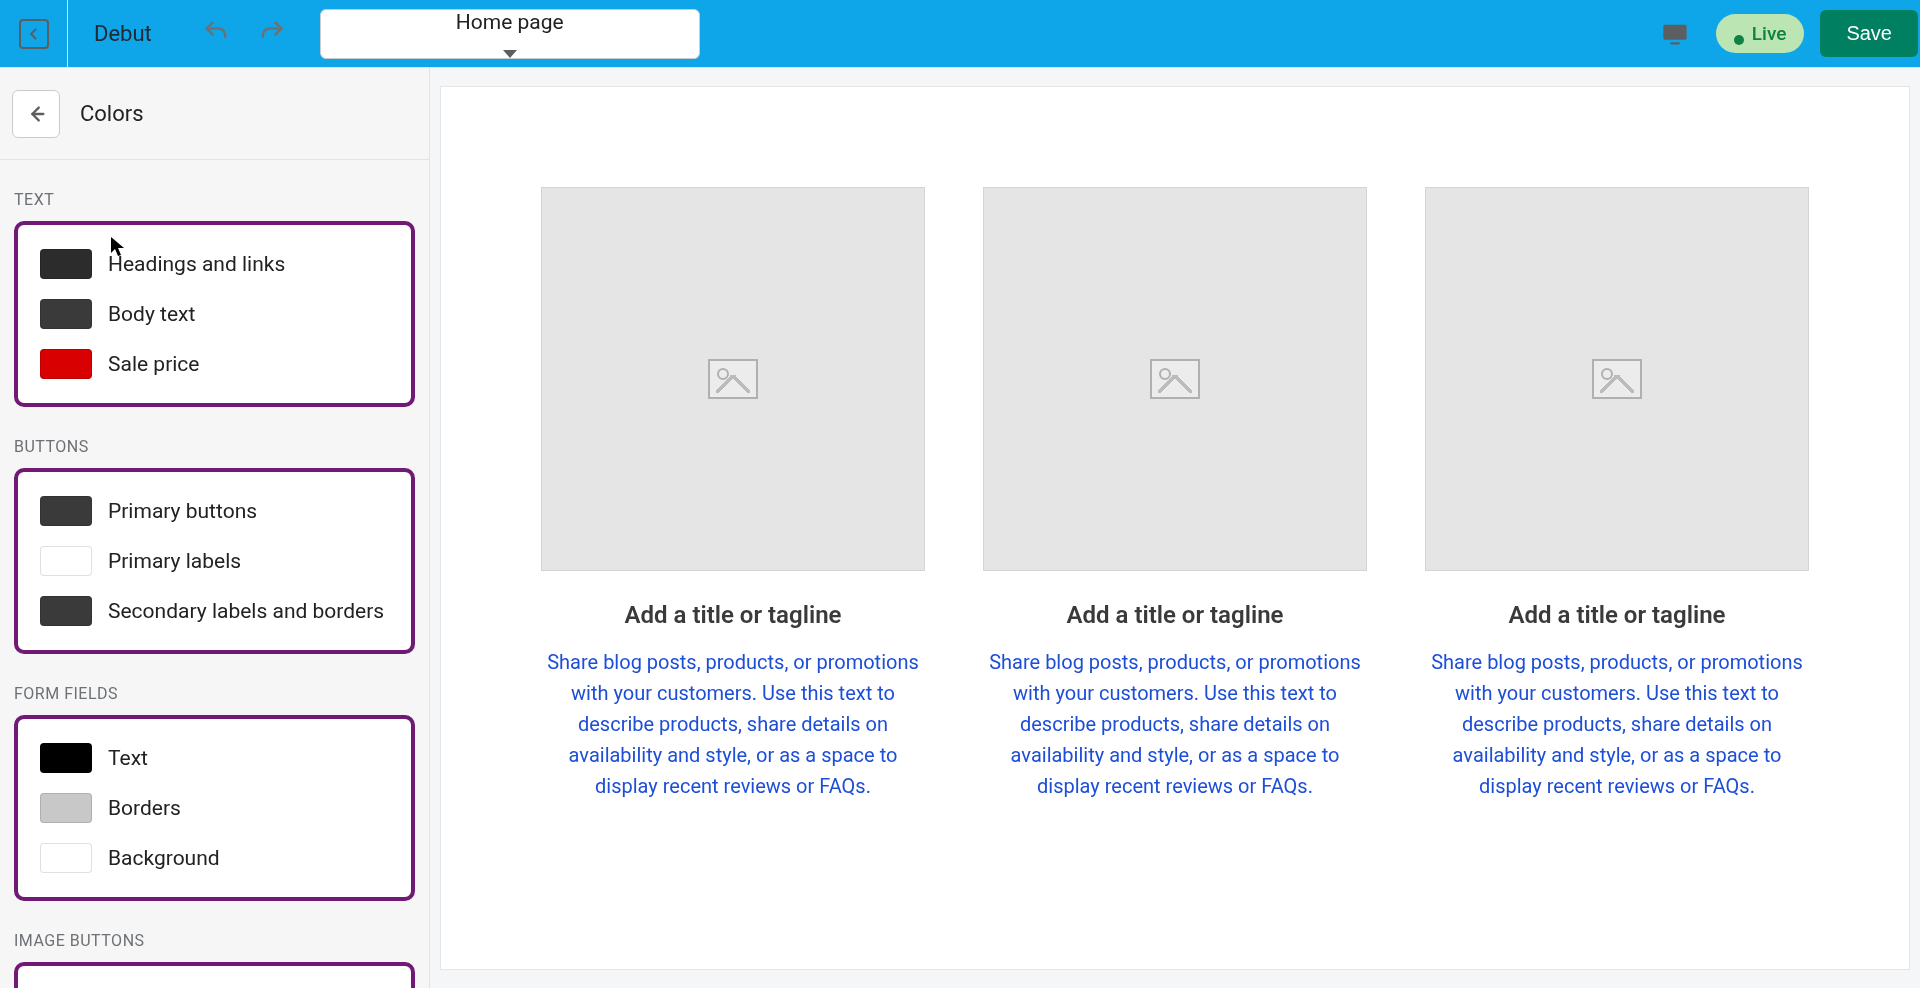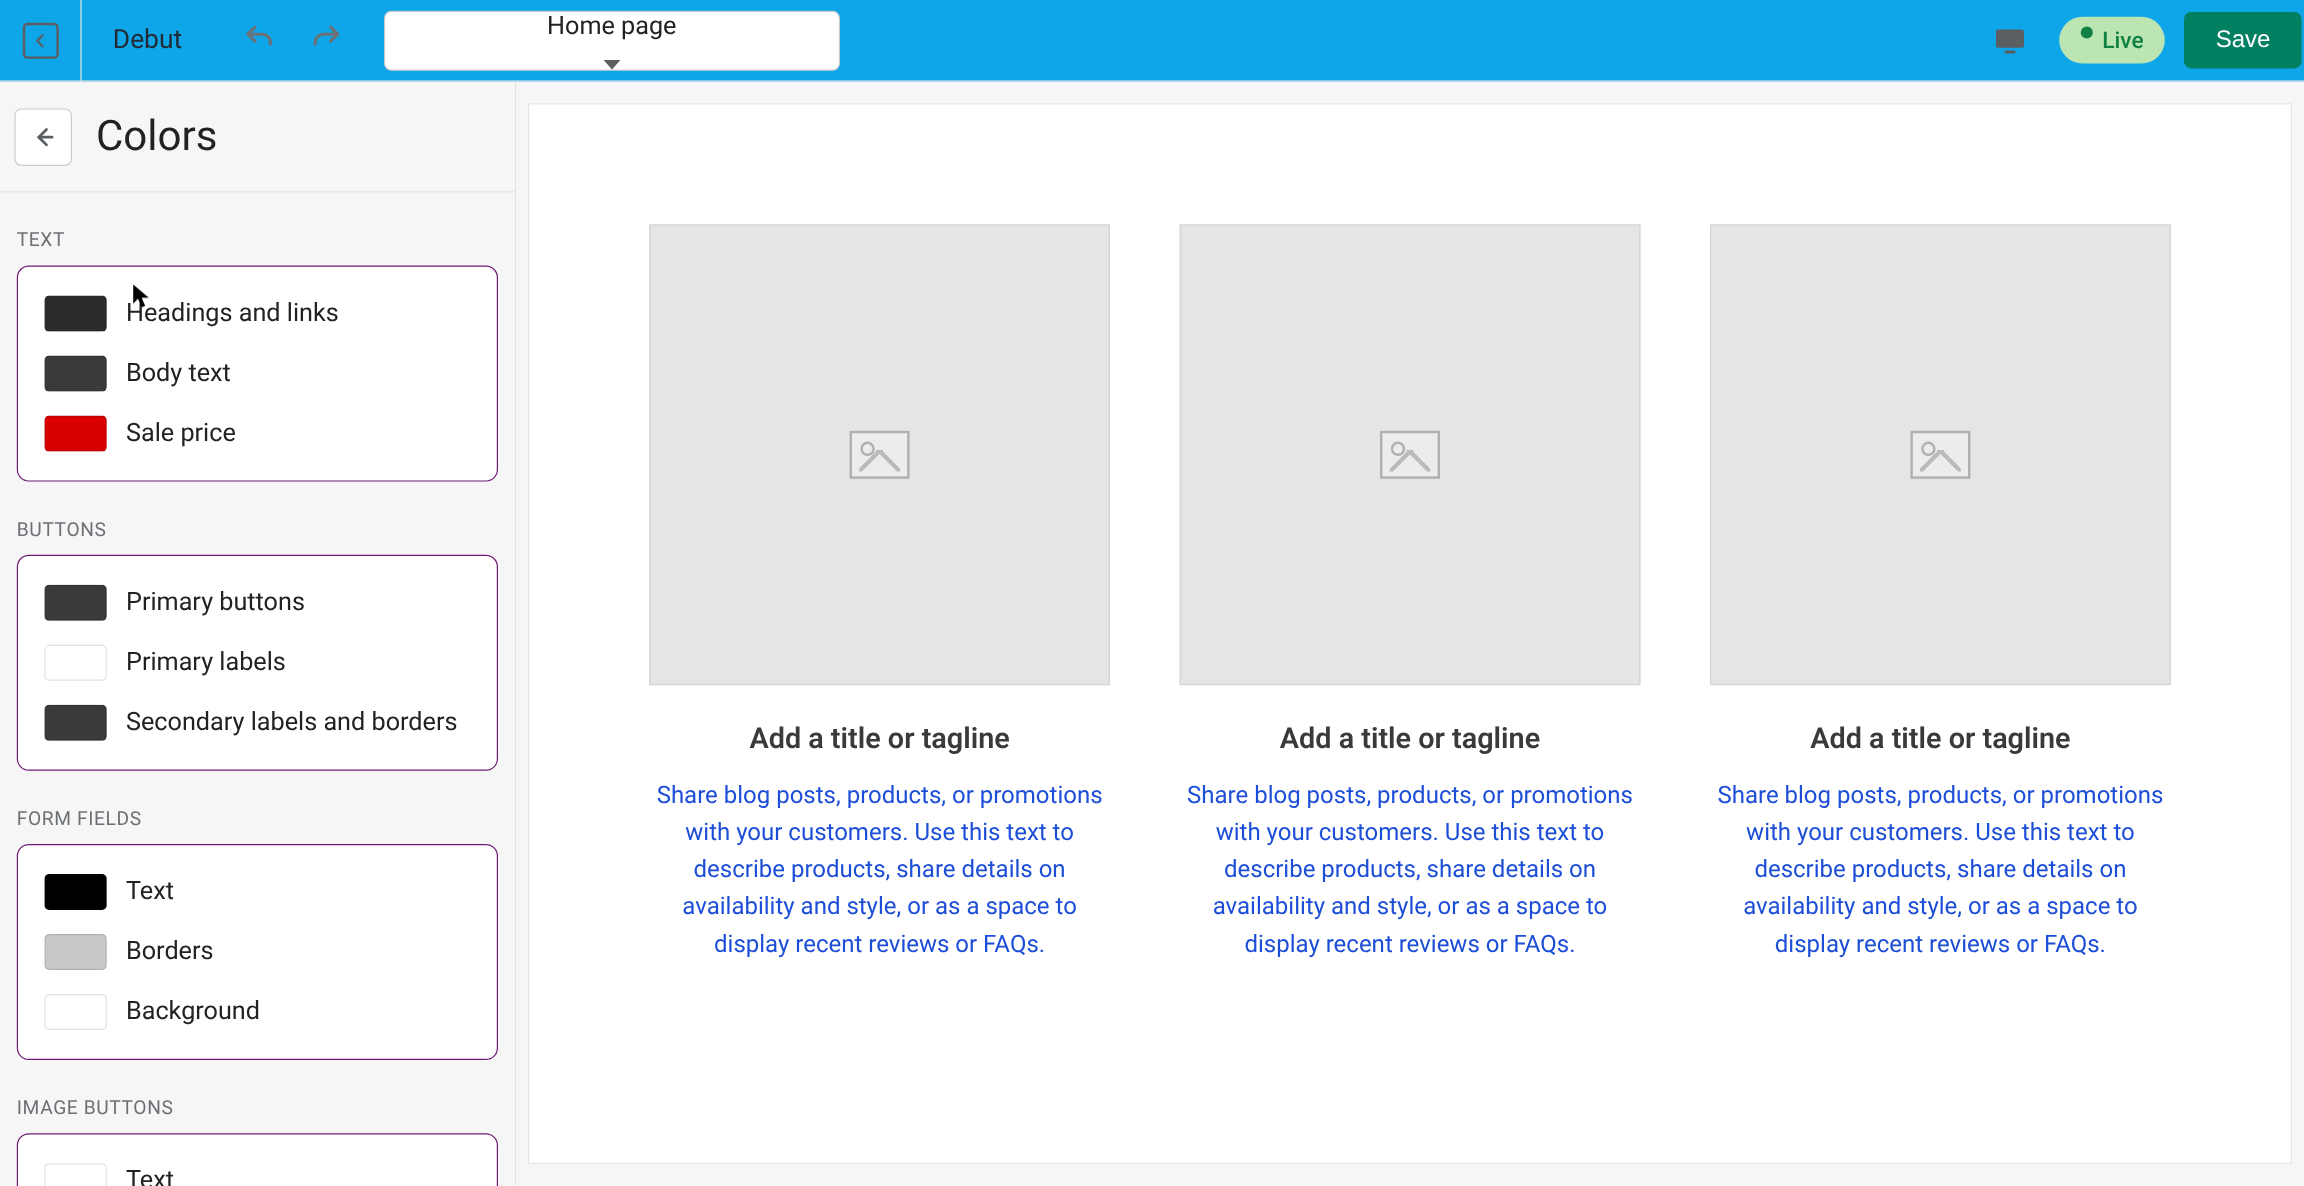--- a/index.html
+++ b/index.html
@@ -12,33 +12,33 @@
 .theme-name { padding: 0 26px; font-size: 22px; color: #212b36; }
 .history { display: flex; gap: 28px; padding: 0 24px; }
 .history-btn { cursor:pointer; }
 .history-btn svg { width:28px; height:28px; stroke:#6d7175; fill:none; }
 .page-select { margin-left: 10px; width: 380px; height: 50px; border: 1px solid #c9cccf; border-radius: 6px; display:flex; align-items:center; padding: 0 16px; justify-content:space-between; cursor:pointer; background:#fff;flex-direction:column; }
 .page-select span { font-size: 21px; color:#202223; }
 .page-select .caret { width:0; height:0; border-left:7px solid transparent; border-right:7px solid transparent; border-top:8px solid #5c5f62; }
 .topbar-spacer { flex:1; }
 .device-icon { width:46px; height:46px; display:flex; align-items:center; justify-content:center; cursor:pointer; margin-right:18px; }
 .device-icon svg { width:28px; height:28px; fill:#5c5f62; }
-.live-badge { background:#bbe5b3; color:#108043; padding: 8px 18px; border-radius: 999px; display:flex; align-items:flex-start; gap:8px; font-size:19px; font-weight:500; margin-right:16px; }
+.live-badge { background:#bbe5b3; color:#108043; padding: 8px 18px; border-radius: 999px; display:flex; align-items:flex-end; gap:8px; font-size:19px; font-weight:500; margin-right:16px; }
 .live-dot { width:10px; height:10px; background:#108043; border-radius:50%; }
 .save-btn { background:#008060; color:#fff; border:none; border-radius:6px; padding: 12px 26px; font-size:20px; font-weight:400; cursor:pointer; }
 
 .main { display:flex; height: calc(100% - 68px); }
 .sidebar { width: 430px; background:#f6f6f7; border-right:1px solid #e1e3e5; overflow-y:auto; }
 .sidebar-header { height: 92px; display:flex; align-items:center; padding-left:12px; gap:20px; border-bottom:1px solid #e1e3e5; }
 .back-btn { width:48px; height:48px; border:1px solid #c9cccf; border-radius:6px; background:#fff; display:flex; align-items:center; justify-content:center; cursor:pointer; }
 .back-btn svg { width:22px; height:22px; stroke:#5c5f62; fill:none; stroke-width:2.5; }
-.sidebar-title { font-size:35px; font-weight:400; color:#202223; }
+.sidebar-title { font-size:22px; font-weight:400; color:#202223; }
 
 .section-label { font-size:16px; letter-spacing:0.5px; color:#6d7175; padding: 30px 14px 12px; font-weight:400; }
-.card { background:#fff; border:1px solid #701a75; border-radius:10px; margin: 0 14px; padding: 14px 0; }
+.card { background:#fff; border:4px solid #701a75; border-radius:10px; margin: 0 14px; padding: 14px 0; }
 .color-row { display:flex; align-items:center; padding: 10px 22px; gap:16px; cursor:pointer; }
 .swatch { width:52px; height:30px; border-radius:4px; border:1px solid rgba(0,0,0,0.12); flex-shrink:0; }
 .color-label { font-size:21px; color:#202223; }
 
 .preview { flex:1; padding: 18px 10px 18px 10px; overflow:auto; }
 .preview-frame { background:#fff; border:1px solid #e5e5e5; min-height:100%; padding: 100px 100px; }
 .columns { display:flex; gap: 58px; text-align: center; }
 .col { flex:1; }
 .placeholder { width:100%; aspect-ratio: 1/1; background:#e5e5e5; border:1px solid #d4d4d4; display:flex; align-items:center; justify-content:center; }
 .placeholder-inner { width:50px; height:40px; border:2px solid #b0b0b0; position:relative; background:#ececec; }

